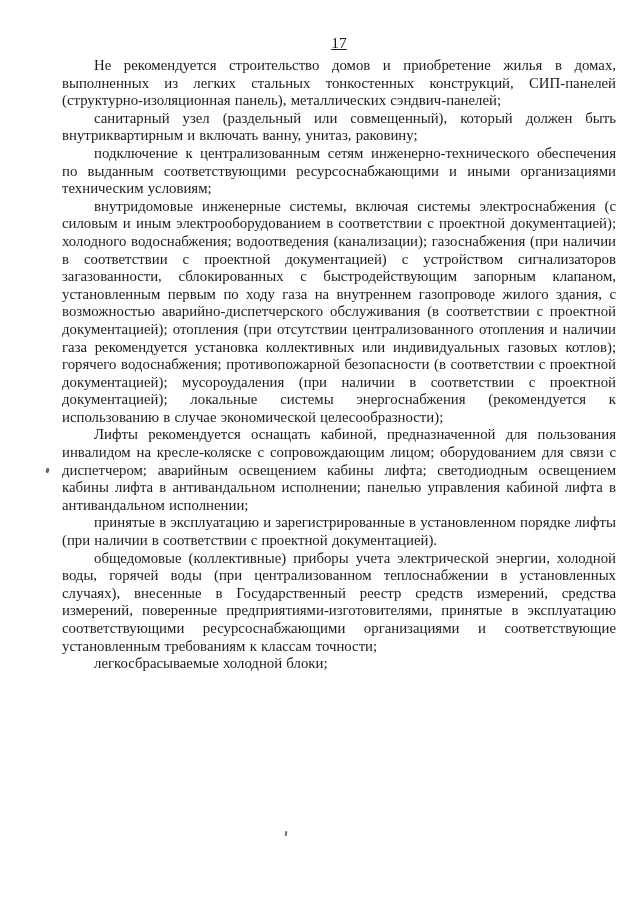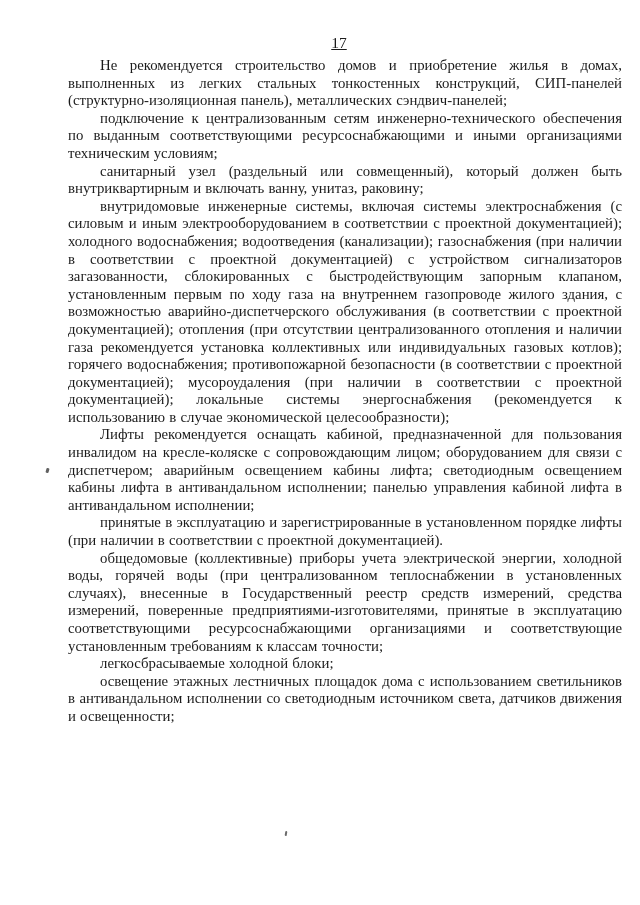--- a/index.html
+++ b/index.html
@@ -22,21 +22,21 @@
     left: 62px;
     width: 554px;
     text-align: center;
     font-size: 15.5px;
     line-height: 18px;
     text-decoration: underline;
   }
   .content {
     position: absolute;
     top: 57px;
-    left: 68px;
+    left: 62px;
     width: 554px;
   }
   .para {
     margin: 0;
     padding: 0;
     text-align: justify;
     text-indent: 32px;
     font-size: 14.8px;
     line-height: 17.6px;
     word-spacing: 0.5px;
@@ -65,25 +65,24 @@
   }
 </style>
 </head>
 <body>
 
 <div class="page">
   <div class="page-number">17</div>
 
   <div class="content">
     <p class="para">Не рекомендуется строительство домов и приобретение жилья в домах, выполненных из легких стальных тонкостенных конструкций, СИП-панелей (структурно-изоляционная панель), металлических сэндвич-панелей;</p>
+    <p class="para">санитарный узел (раздельный или совмещенный), который должен быть внутриквартирным и включать ванну, унитаз, раковину;</p>
     <p class="para">подключение к централизованным сетям инженерно-технического обеспечения по выданным соответствующими ресурсоснабжающими и иными организациями техническим условиям;</p>
-    <p class="para">санитарный узел (раздельный или совмещенный), который должен быть внутриквартирным и включать ванну, унитаз, раковину;</p>
     <p class="para">внутридомовые инженерные системы, включая системы электроснабжения (с силовым и иным электрооборудованием в соответствии с проектной документацией); холодного водоснабжения; водоотведения (канализации); газоснабжения (при наличии в соответствии с проектной документацией) с устройством сигнализаторов загазованности, сблокированных с быстродействующим запорным клапаном, установленным первым по ходу газа на внутреннем газопроводе жилого здания, с возможностью аварийно-диспетчерского обслуживания (в соответствии с проектной документацией); отопления (при отсутствии централизованного отопления и наличии газа рекомендуется установка коллективных или индивидуальных газовых котлов); горячего водоснабжения; противопожарной безопасности (в соответствии с проектной документацией); мусороудаления (при наличии в соответствии с проектной документацией); локальные системы энергоснабжения (рекомендуется к использованию в случае экономической целесообразности);</p>
     <p class="para">Лифты рекомендуется оснащать кабиной, предназначенной для пользования инвалидом на кресле-коляске с сопровождающим лицом; оборудованием для связи с диспетчером; аварийным освещением кабины лифта; светодиодным освещением кабины лифта в антивандальном исполнении; панелью управления кабиной лифта в антивандальном исполнении;</p>
     <p class="para">принятые в эксплуатацию и зарегистрированные в установленном порядке лифты (при наличии в соответствии с проектной документацией).</p>
     <p class="para">общедомовые (коллективные) приборы учета электрической энергии, холодной воды, горячей воды (при централизованном теплоснабжении в установленных случаях), внесенные в Государственный реестр средств измерений, средства измерений, поверенные предприятиями-изготовителями, принятые в эксплуатацию соответствующими ресурсоснабжающими организациями и соответствующие установленным требованиям к классам точности;</p>
     <p class="para">легкосбрасываемые холодной блоки;</p>
-    <p class="para">освещение этажных лестничных площадок дома с использованием светильников в антивандальном исполнении со светодиодным источником света, датчиков движения и освещенности;</p>
   </div>
 
   <span class="speck speck-1"></span>
   <span class="speck speck-2"></span>
 </div>
 
 </body></html>

